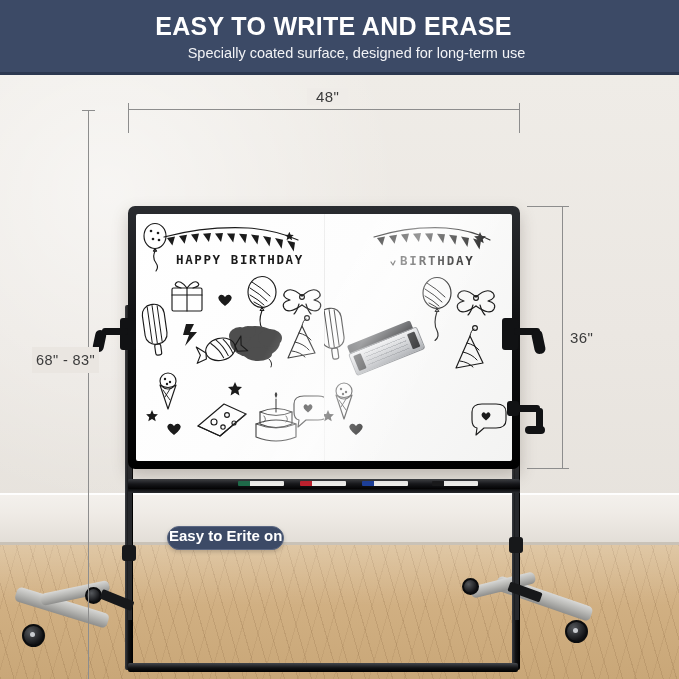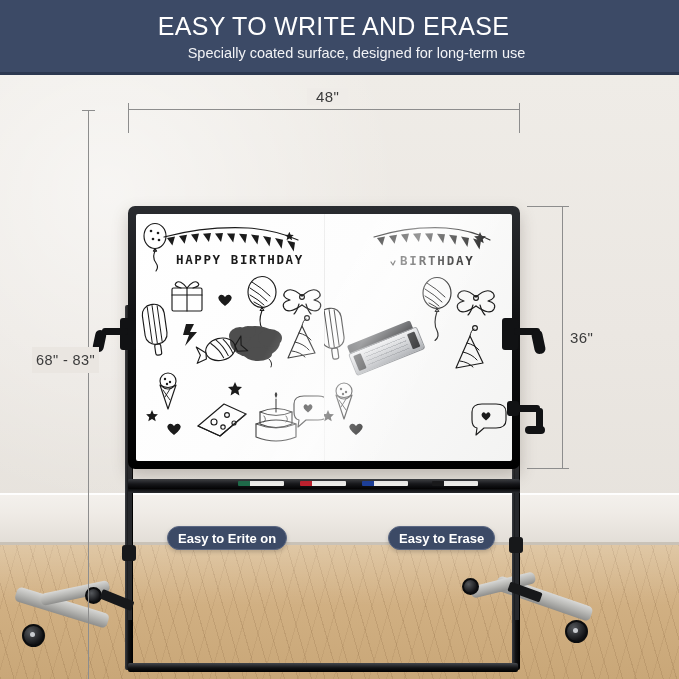--- a/index.html
+++ b/index.html
@@ -15,21 +15,21 @@
     position:absolute;left:0;top:0;width:679px;height:75px;
     background:#3c4a66;
     box-sizing:border-box;
     display:flex;flex-direction:column;align-items:center;justify-content:center;
   }
   .header::after{
     content:"";position:absolute;left:0;bottom:0;width:100%;height:3px;
     background:#2c3850;
   }
   .hdr-title{
-    color:#ffffff;font-size:25px;font-weight:normal;letter-spacing:.3px;
+    color:#ffffff;font-size:25px;font-weight:bold;letter-spacing:.3px;
     line-height:1;margin:0 12px 7px 0;white-space:nowrap;
   }
   .hdr-sub{
     color:#f2f3f6;font-size:14.5px;font-weight:normal;line-height:1;
     white-space:nowrap;
     margin-left:34px;
   }
 
   
   .scene{position:absolute;left:0;top:75px;width:679px;height:604px;overflow:hidden;}
@@ -170,23 +170,23 @@
   .dim-label{
     position:absolute;color:#3b3b3b;font-size:15px;letter-spacing:.4px;
     white-space:nowrap;font-family:"Liberation Sans", sans-serif;
   }
   .dim-label.sm{font-size:14.5px;}
 
   
   .badge{
     position:absolute;height:24px;border-radius:12px;
     background:#3c4a66;border:1px solid #5b6782;
-    display:flex;align-items:center;justify-content:center;
-    color:#ffffff;font-size:13px;font-weight:bold;
-    padding:0 10px;box-sizing:border-box;white-space:nowrap;
+    display:flex;justify-content:center;
+    color:#ffffff;font-size:15px;font-weight:bold;
+    padding:0 1px;box-sizing:border-box;white-space:nowrap;
     box-shadow:0 2px 4px rgba(0,0,0,.18);
   }
 </style>
 </head>
 <body>
 
 <div id="stage">
 
   <div class="header">
     <div class="hdr-title">EASY TO WRITE AND ERASE</div>
@@ -471,23 +471,20 @@
     <div class="crank" style="left:512px;top:330px;">
       <div class="knob-body" style="left:4px;top:0;width:24px;height:7px;border-radius:3px;"></div>
       <div class="knob-body" style="left:24px;top:3px;width:7px;height:22px;border-radius:3px;"></div>
       <div class="knob-body" style="left:13px;top:21px;width:20px;height:8px;border-radius:4px;"></div>
       <div class="knob-body" style="left:-5px;top:-4px;width:12px;height:15px;border-radius:3px;"></div>
     </div>
 
     <div class="badge" style="left:167px;top:451px;">
       <span>Easy to Erite on</span>
     </div>
-    <div class="badge" style="left:388px;top:451px;">
-      <span>Easy to Erase</span>
-    </div>
 
     <div class="dim-line" style="left:128px;top:34px;width:392px;height:1px;"></div>
     <div class="dim-cap" style="left:128px;top:28px;width:1px;height:13px;"></div>
     <div class="dim-cap" style="left:519px;top:28px;width:1px;height:13px;"></div>
     <div class="dim-line" style="left:128px;top:34px;width:1px;height:24px;"></div>
     <div class="dim-line" style="left:519px;top:34px;width:1px;height:24px;"></div>
     <div class="dim-label" style="left:307px;top:13px;background:#efece8;padding:0 9px;">48"</div>
 
     <div class="dim-line" style="left:562px;top:131px;width:1px;height:263px;"></div>
     <div class="dim-cap" style="left:556px;top:131px;width:13px;height:1px;"></div>

